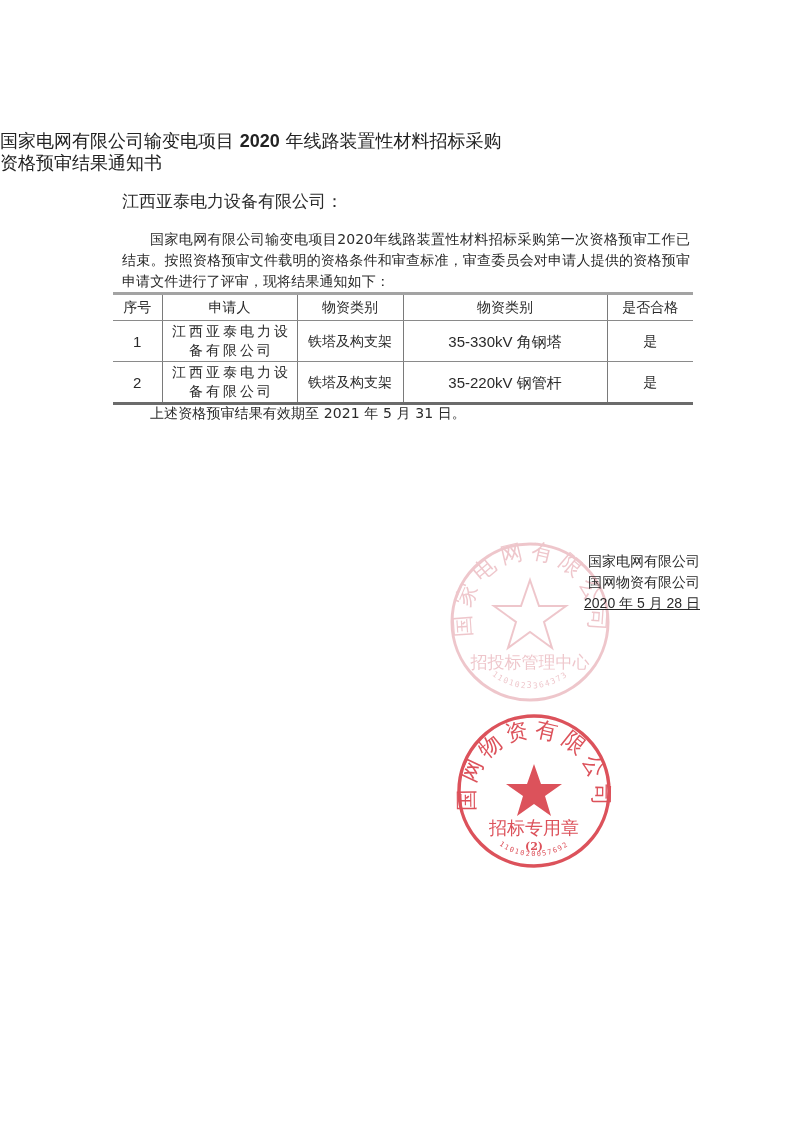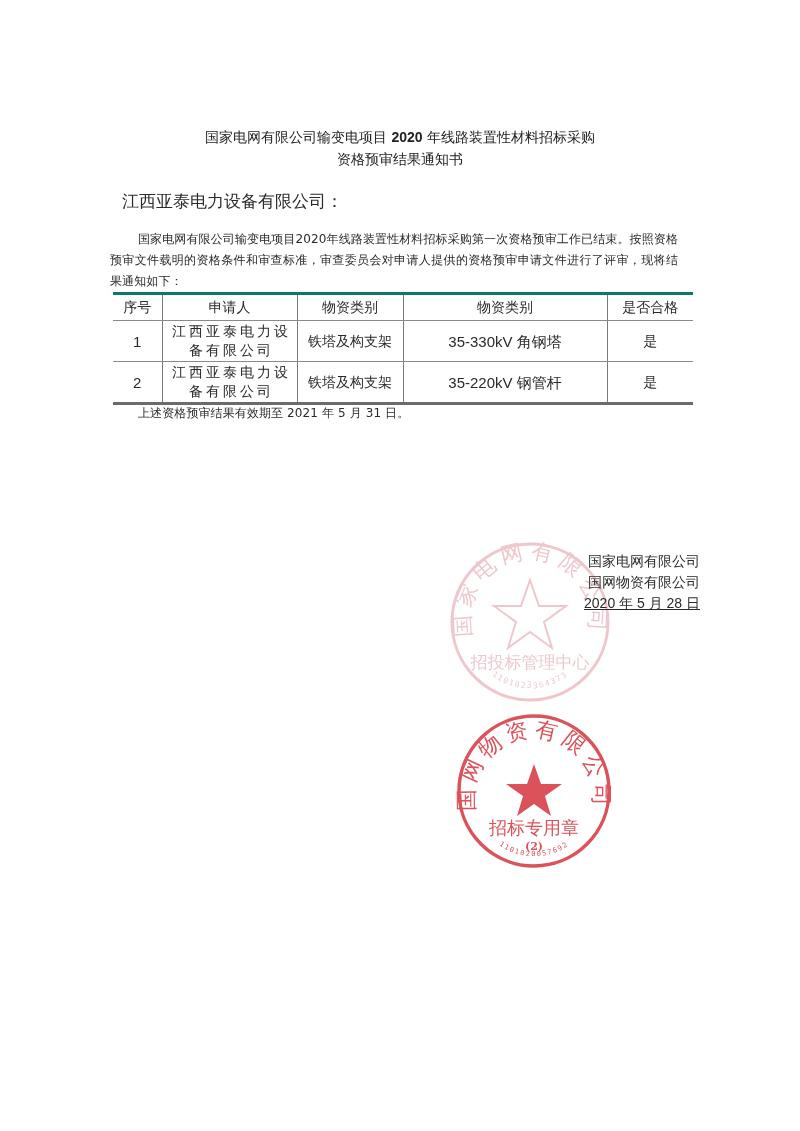--- a/index.html
+++ b/index.html
@@ -6,40 +6,40 @@
     body {
       width: 800px; height: 1131px;
       background: #ffffff;
       position: relative;
       overflow: hidden;
       font-family: "DejaVu Sans", "Liberation Sans", sans-serif;
       color: #2a2a2a;
     }
     .page { position: absolute; left: 0; top: 0; width: 800px; height: 1131px; }
     .title {
-      position: absolute; left: 0; width: 800px; text-align: center;
-      font-size: 14px; color: #222;
+      position: absolute; left: 0; width: 800px; text-align: left;
+      font-size: 18px; color: #222;
     }
     .title1 { top: 129px; }
     .title2 { top: 151px; }
     .title b { font-family: "Liberation Sans", sans-serif; font-weight: bold; }
     .salutation {
       position: absolute; left: 122px; top: 190px;
       font-size: 17px; font-family: "DejaVu Serif", serif;
     }
     .para {
-      position: absolute; left: 110px; width: 568px;
-      font-size: 12px; line-height: 21px; text-align: justify;
+      position: absolute; left: 122px; width: 568px;
+      font-size: 14px; line-height: 21px; text-align: justify;
       letter-spacing: 0.1px;
     }
     .p1 { top: 229px; text-indent: 28px; }
     table.results {
       position: absolute; left: 113px; top: 292px; width: 580px;
       border-collapse: collapse; font-size: 14px;
-      border-top: 3px solid #0f766e; border-bottom: 3px solid #6b6b6b;
+      border-top: 3px solid #a3a3a3; border-bottom: 3px solid #6b6b6b;
     }
     table.results th, table.results td {
       border-left: 1px solid #7a7a7a; border-right: 1px solid #7a7a7a;
       border-top: 1px solid #8a8a8a; border-bottom: 1px solid #8a8a8a;
       text-align: center; font-weight: normal; padding: 0 4px;
     }
     table.results tr > *:first-child { border-left: none; }
     table.results tr > *:last-child { border-right: none; }
     table.results th { height: 25px; }
     table.results td { height: 40px; line-height: 19px; }

